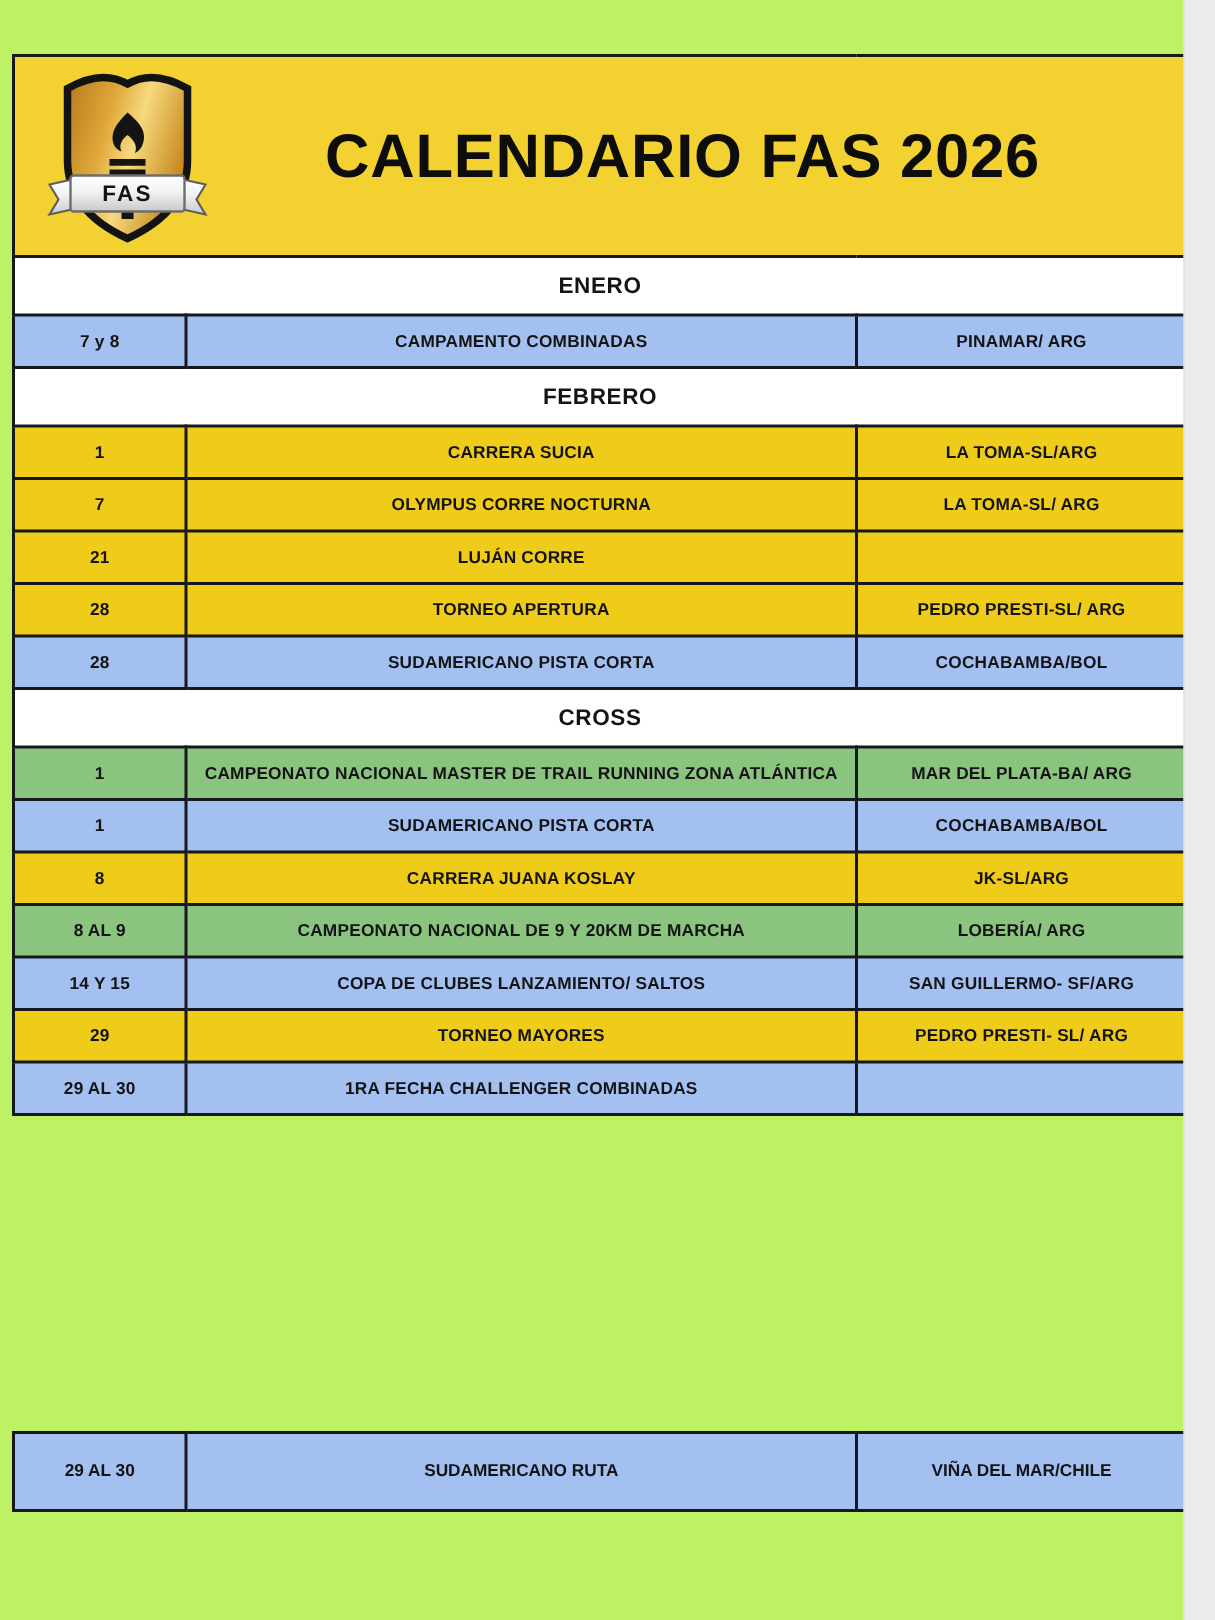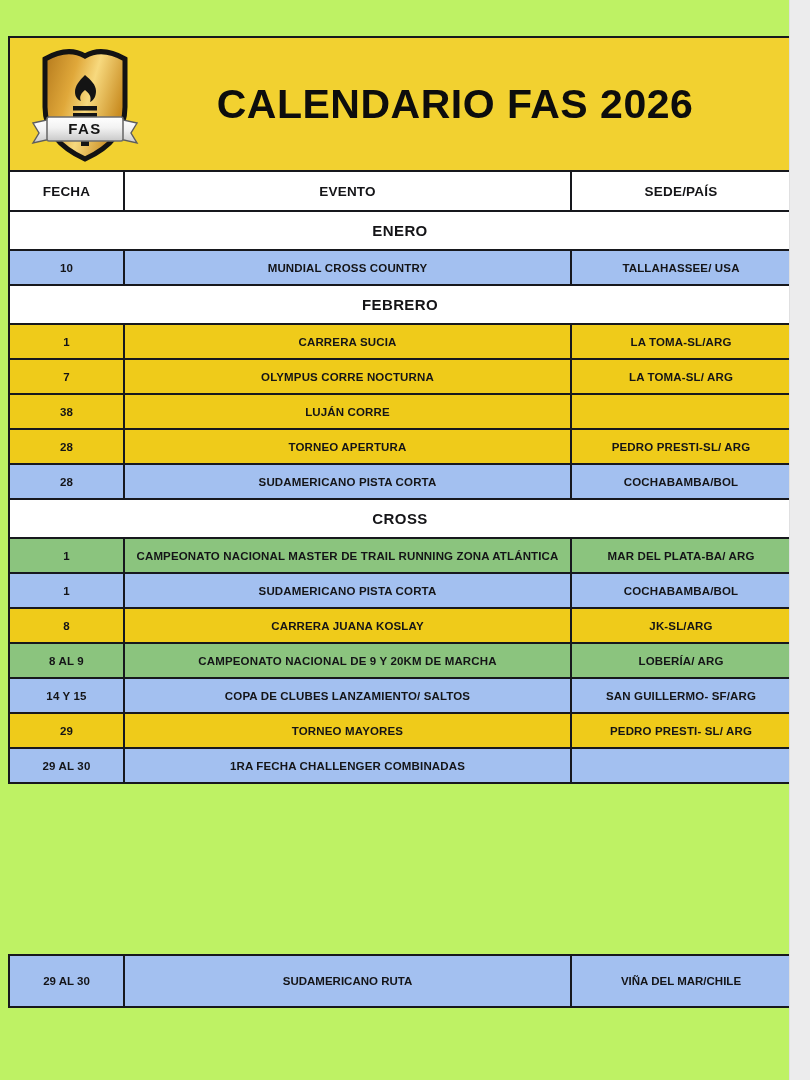--- a/index.html
+++ b/index.html
@@ -184,50 +184,45 @@
                 <text x="56" y="89" text-anchor="middle" font-family="Liberation Sans, sans-serif" font-size="15" font-weight="bold" fill="#141414" letter-spacing="1.5">FAS</text>
               </svg>
             </div>
             <div class="title-wrap">
               <span class="cal-title">CALENDARIO FAS 2026</span>
             </div>
           </div>
         </td>
       </tr>
 
-      <tr class="col-head">
-        <td>FECHA</td>
-        <td>EVENTO</td>
-        <td>SEDE/PAÍS</td>
-      </tr>
 
       <tr class="month-row">
         <td colspan="3">ENERO</td>
       </tr>
       <tr class="data-row bg-blue">
-        <td class="fecha">10</td>
-        <td>MUNDIAL CROSS COUNTRY</td>
-        <td>TALLAHASSEE/ USA</td>
+        <td class="fecha">7 y 8</td>
+        <td>CAMPAMENTO COMBINADAS</td>
+        <td>PINAMAR/ ARG</td>
       </tr>
 
       <tr class="month-row">
         <td colspan="3">FEBRERO</td>
       </tr>
       <tr class="data-row bg-yellow">
         <td class="fecha">1</td>
         <td>CARRERA SUCIA</td>
         <td>LA TOMA-SL/ARG</td>
       </tr>
       <tr class="data-row bg-yellow">
         <td class="fecha">7</td>
         <td>OLYMPUS CORRE NOCTURNA</td>
         <td>LA TOMA-SL/ ARG</td>
       </tr>
       <tr class="data-row bg-yellow">
-        <td class="fecha">38</td>
+        <td class="fecha">21</td>
         <td>LUJÁN CORRE</td>
         <td></td>
       </tr>
       <tr class="data-row bg-yellow">
         <td class="fecha">28</td>
         <td>TORNEO APERTURA</td>
         <td>PEDRO PRESTI-SL/ ARG</td>
       </tr>
       <tr class="data-row bg-blue">
         <td class="fecha">28</td>

